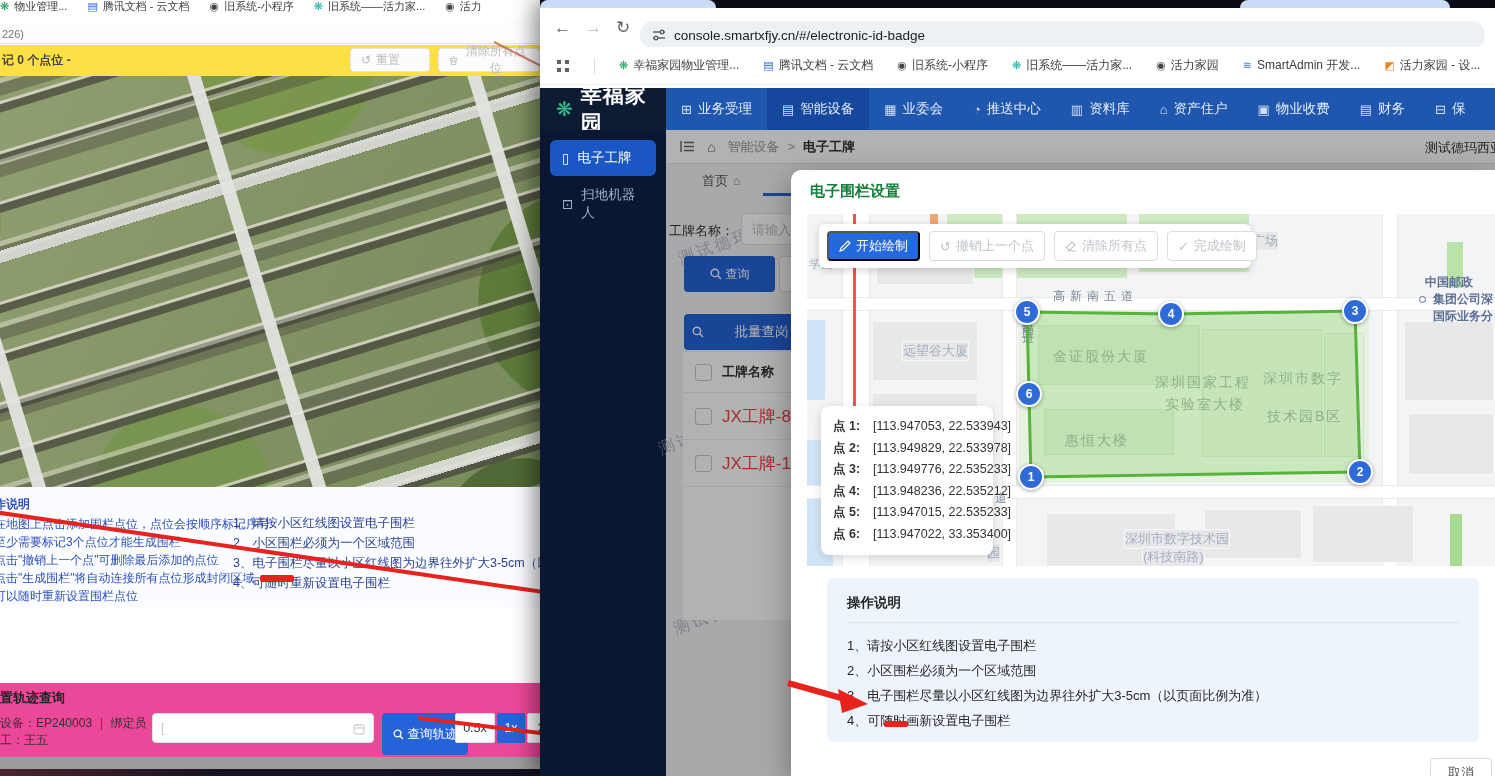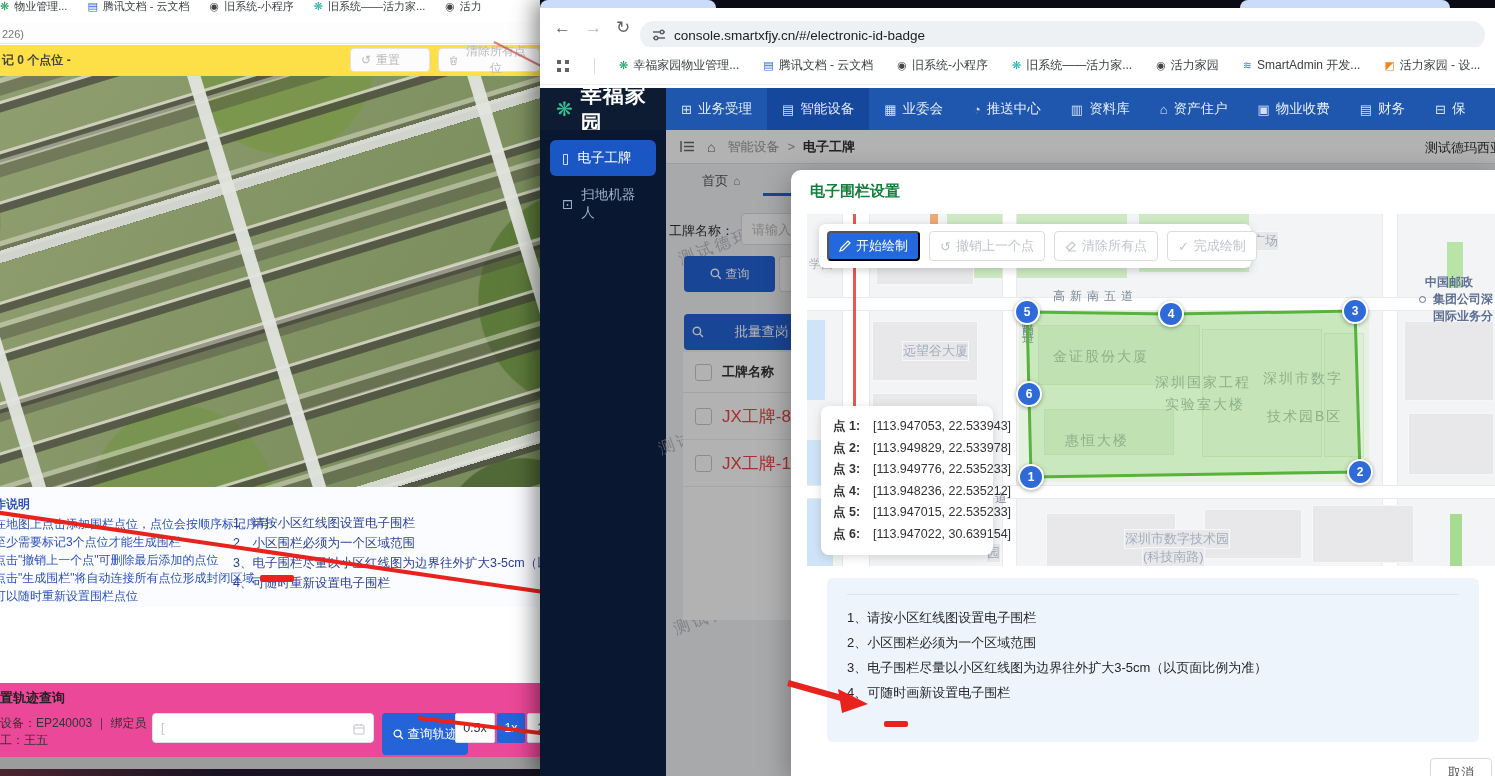--- a/index.html
+++ b/index.html
@@ -538,26 +538,27 @@
           <div class="co-row">
             <b>点 4:</b>
             <span>[113.948236, 22.535212]</span>
           </div>
           <div class="co-row">
             <b>点 5:</b>
             <span>[113.947015, 22.535233]</span>
           </div>
           <div class="co-row">
             <b>点 6:</b>
-            <span>[113.947022, 30.639154]</span>
+            <span>[113.947022, 33.353400]</span>
           </div>
         </div>
     </div>
 
     <div class="dlg-instr">
+      <div class="t">操作说明</div>
       <hr>
       <div id="dlg-lines">
           <div class="ln">1、请按小区红线图设置电子围栏</div>
           <div class="ln">2、小区围栏必须为一个区域范围</div>
           <div class="ln">3、电子围栏尽量以小区红线图为边界往外扩大3-5cm（以页面比例为准）</div>
           <div class="ln">4、可随时画新设置电子围栏</div>
         </div>
     </div>
 
     <button class="btn-cancel">取消</button>

